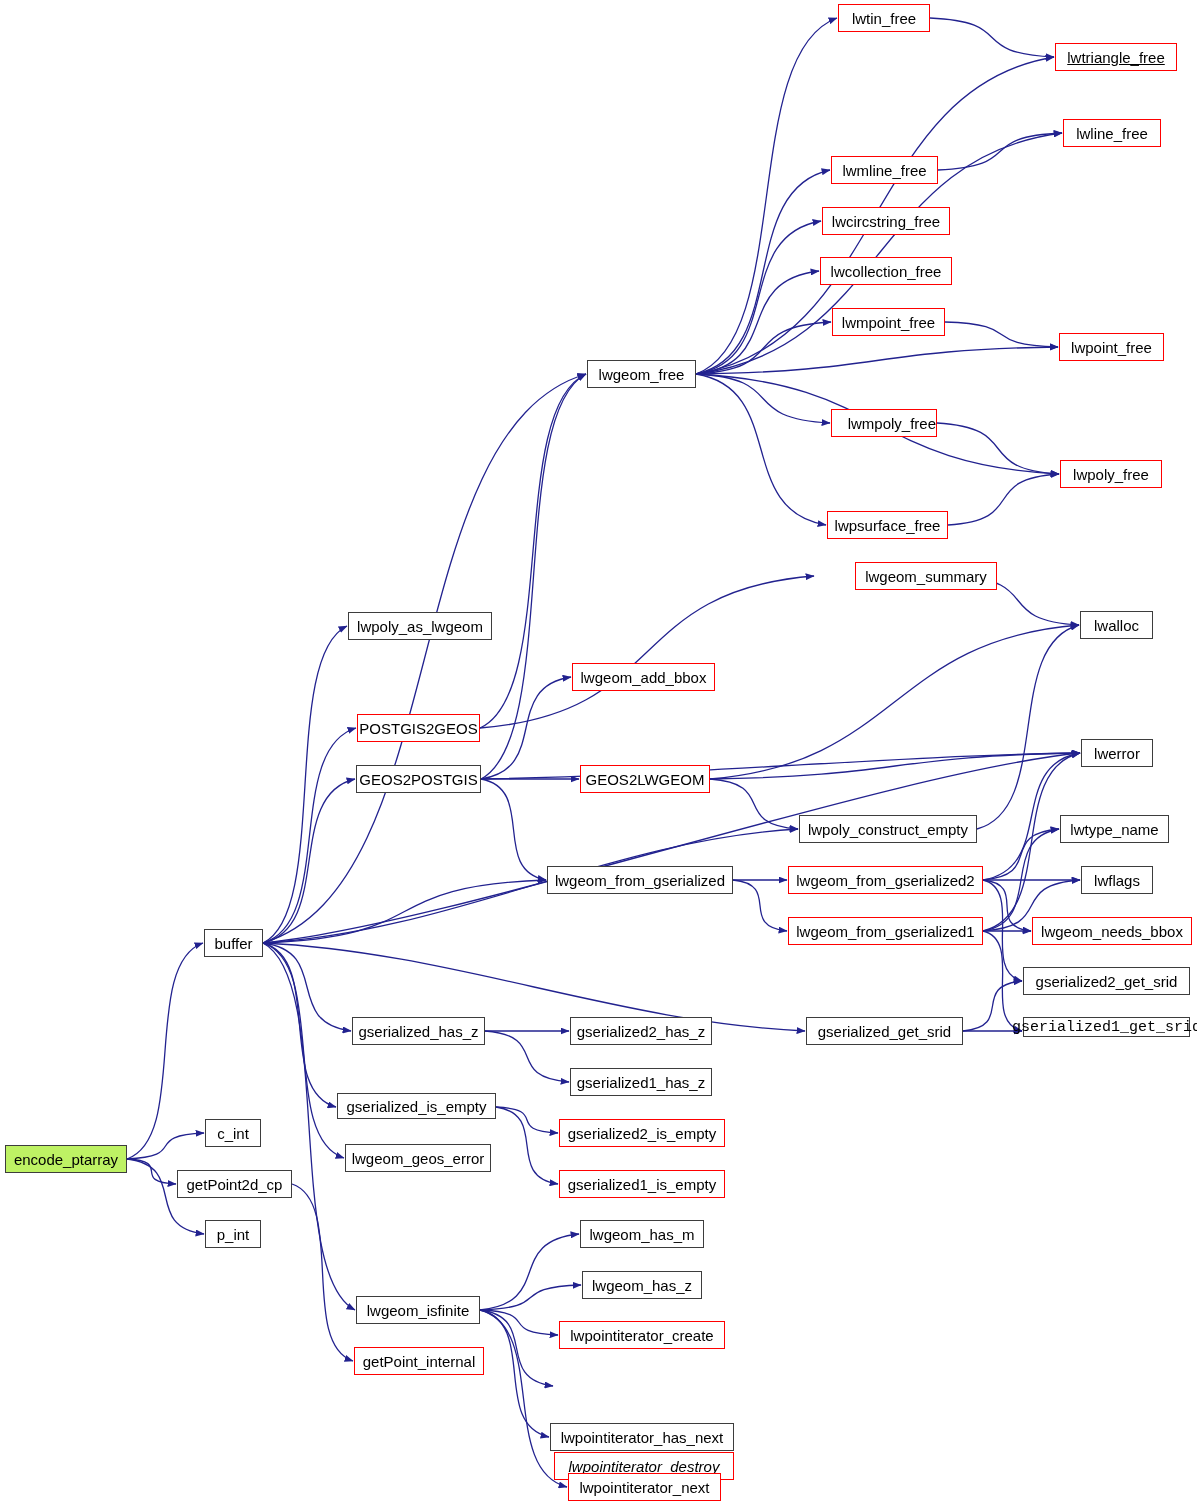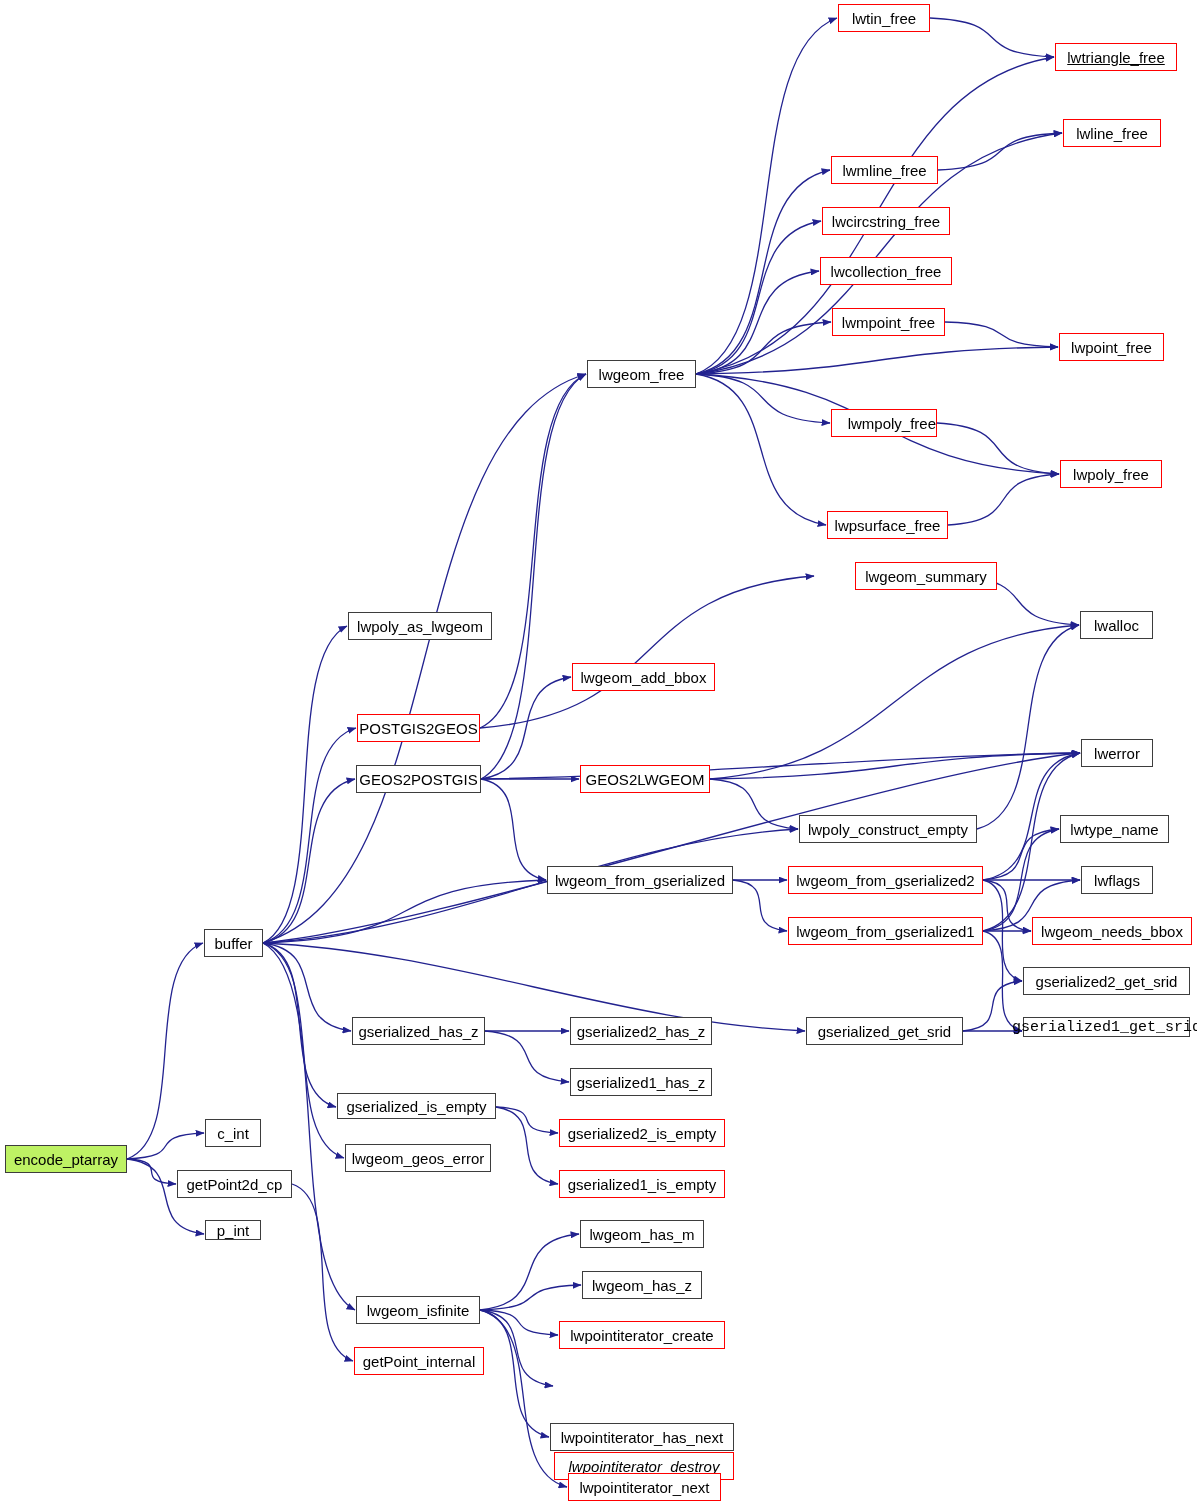--- a/index.html
+++ b/index.html
@@ -226,21 +226,21 @@
       </div>
       <div class="node" style="left: 345px; top: 1144px; width: 146px; height: 28px;">
         <span>lwgeom_geos_error</span>
       </div>
       <div class="node" style="left: 177px; top: 1170px; width: 115px; height: 28px;">
         <span>getPoint2d_cp</span>
       </div>
       <div class="node red" style="left: 559px; top: 1170px; width: 166px; height: 28px;">
         <span>gserialized1_is_empty</span>
       </div>
-      <div class="node" style="left: 205px; top: 1220px; width: 56px; height: 20px; align-items: center;">
+      <div class="node" style="left: 205px; top: 1220px; width: 56px; height: 28px; align-items: center;">
         <span>p_int</span>
       </div>
       <div class="node" style="left: 580px; top: 1220px; width: 124px; height: 28px;">
         <span>lwgeom_has_m</span>
       </div>
       <div class="node" style="left: 582px; top: 1271px; width: 120px; height: 28px;">
         <span>lwgeom_has_z</span>
       </div>
       <div class="node" style="left: 356px; top: 1296px; width: 124px; height: 28px;">
         <span>lwgeom_isfinite</span>

